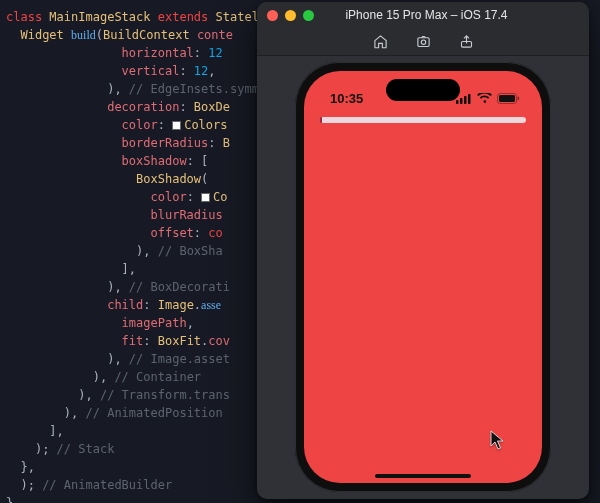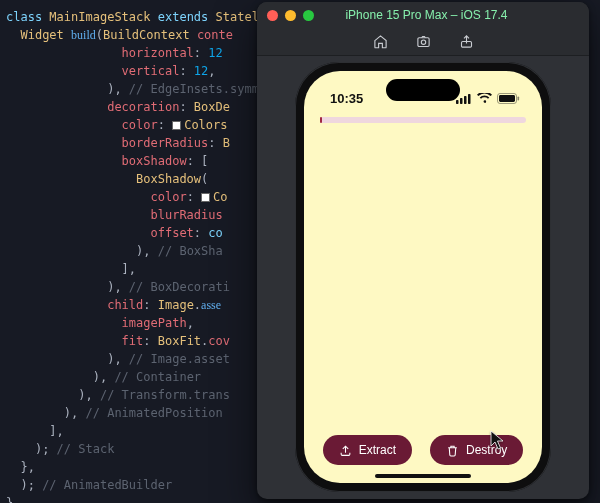--- a/index.html
+++ b/index.html
@@ -15,21 +15,21 @@
   
   .editor {
     position: absolute;
     left: 0; top: 0; right: 0; bottom: 0;
     background: #171a24;
     padding: 8px 0 0 6px;
     line-height: 18px;
     white-space: pre;
   }
   .line { display: block; }
-  .kw   { color: #7dd3fc; }   
+  .kw   { color: #ef4444; }   
   .typ  { color: #e5c07b; }   
   .id   { color: #e06c75; }   
   .fn   { color: #61afef; font-family: Liberation Serif, serif; }
   .num  { color: #0ea5e9; }
   .cmt  { color: #5c6370; }
   .pn   { color: #abb2bf; }
   .colorbox {
     display: inline-block;
     width: 9px; height: 9px;
     background: #fff;
@@ -56,21 +56,21 @@
     padding: 0 10px;
     color: #d7d9dc;
     font-family: -apple-system, BlinkMacSystemFont, "Helvetica Neue", sans-serif;
     font-size: 12px;
   }
   .traffic { display: flex; gap: 7px; margin-right: 12px; }
   .dot { width: 11px; height: 11px; border-radius: 50%; }
   .dot.r { background:#ff5f57; }
   .dot.y { background:#febc2e; }
   .dot.g { background:#28c840; }
-  .sim-title { flex: 1; text-align: center; font-weight: 500; color:#86efac; }
+  .sim-title { flex: 1; text-align: center; font-weight: 500; color:#e5e5e5; }
   .sim-toolbar {
     height: 28px;
     background: #2a2c30;
     display: flex;
     justify-content: center;
     align-items: center;
     gap: 28px;
     border-bottom: 1px solid #1d1f22;
   }
   .tool-ico {
@@ -88,21 +88,21 @@
   }
   .device-frame {
     position: absolute; inset:0;
     background: #0e0e0f;
     border-radius: 44px;
     padding: 9px;
     box-shadow: inset 0 0 0 1px #2d2f33;
   }
   .device-screen {
     width: 100%; height: 100%;
-    background: #fef9c3;
+    background: #ef4444;
     border-radius: 36px;
     position: relative;
     overflow: hidden;
     font-family: -apple-system, BlinkMacSystemFont, "Helvetica Neue", sans-serif;
   }
   .island {
     position: absolute;
     top: 8px; left: 50%; transform: translateX(-50%);
     width: 74px; height: 22px;
     background: #000;
@@ -248,39 +248,20 @@
             </span>
           </div>
         </div>
 
         <div class="progress-wrap">
           <div class="progress-track">
             <div class="progress-fill" id="progress-fill" style="width: 1%;"></div>
           </div>
         </div>
 
-        <div class="bottom-bar">
-          <button class="pill-btn">
-            <span>
-              <svg viewBox="0 0 24 24" fill="none" stroke="#fff" stroke-width="2">
-                  <path d="M12 16V4M7 9l5-5 5 5"></path>
-                  <path d="M4 16v3a2 2 0 0 0 2 2h12a2 2 0 0 0 2-2v-3"></path>
-                </svg>
-            </span>
-            <span>Extract</span>
-          </button>
-          <button class="pill-btn">
-            <span>
-              <svg viewBox="0 0 24 24" fill="none" stroke="#fff" stroke-width="2">
-                  <path d="M4 7h16M9 7V4h6v3M6 7l1 13a2 2 0 0 0 2 2h6a2 2 0 0 0 2-2l1-13"></path>
-                </svg>
-            </span>
-            <span>Destroy</span>
-          </button>
-        </div>
 
         <div class="home-indicator"></div>
       </div>
     </div>
   </div>
 </div>
 
 <div class="cursor">
   <svg width="14" height="20" viewBox="0 0 14 20">
       <path d="M1 1l0 15 4-4 3 7 2.5-1-3-7 5.5 0z" fill="#111" stroke="#fff" stroke-width="0.8"></path>

